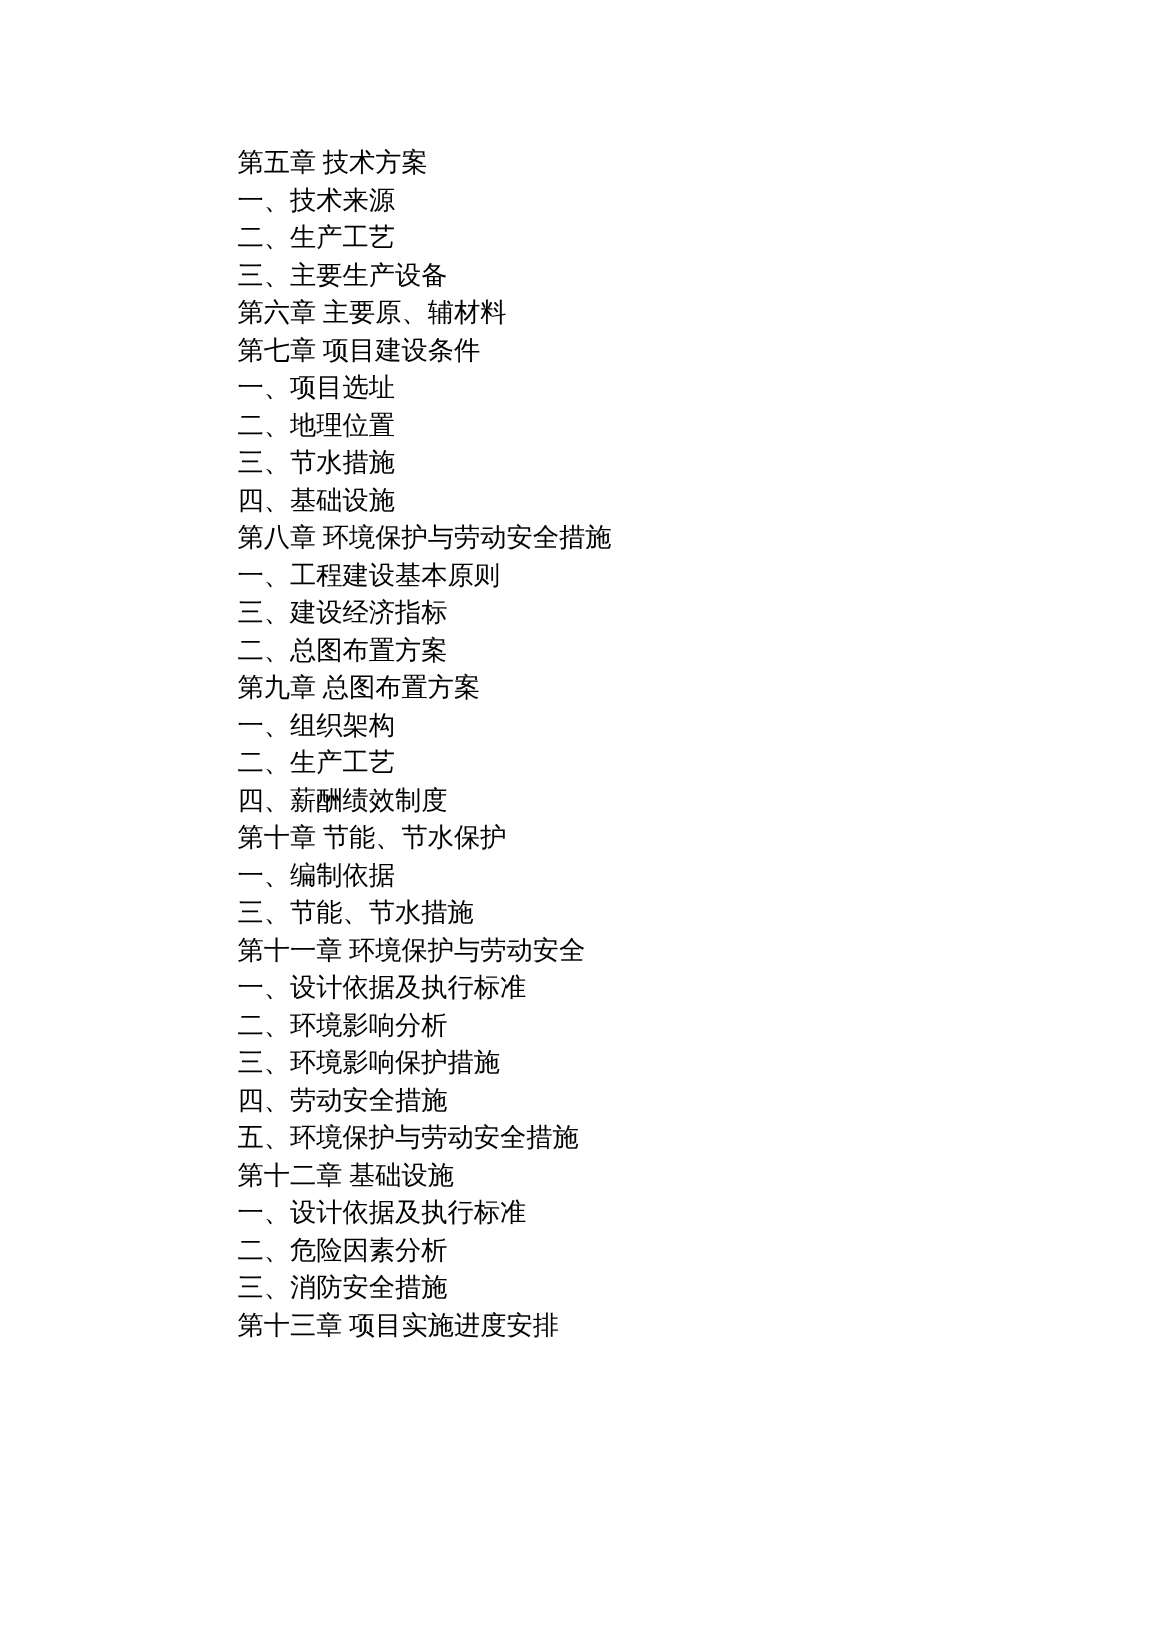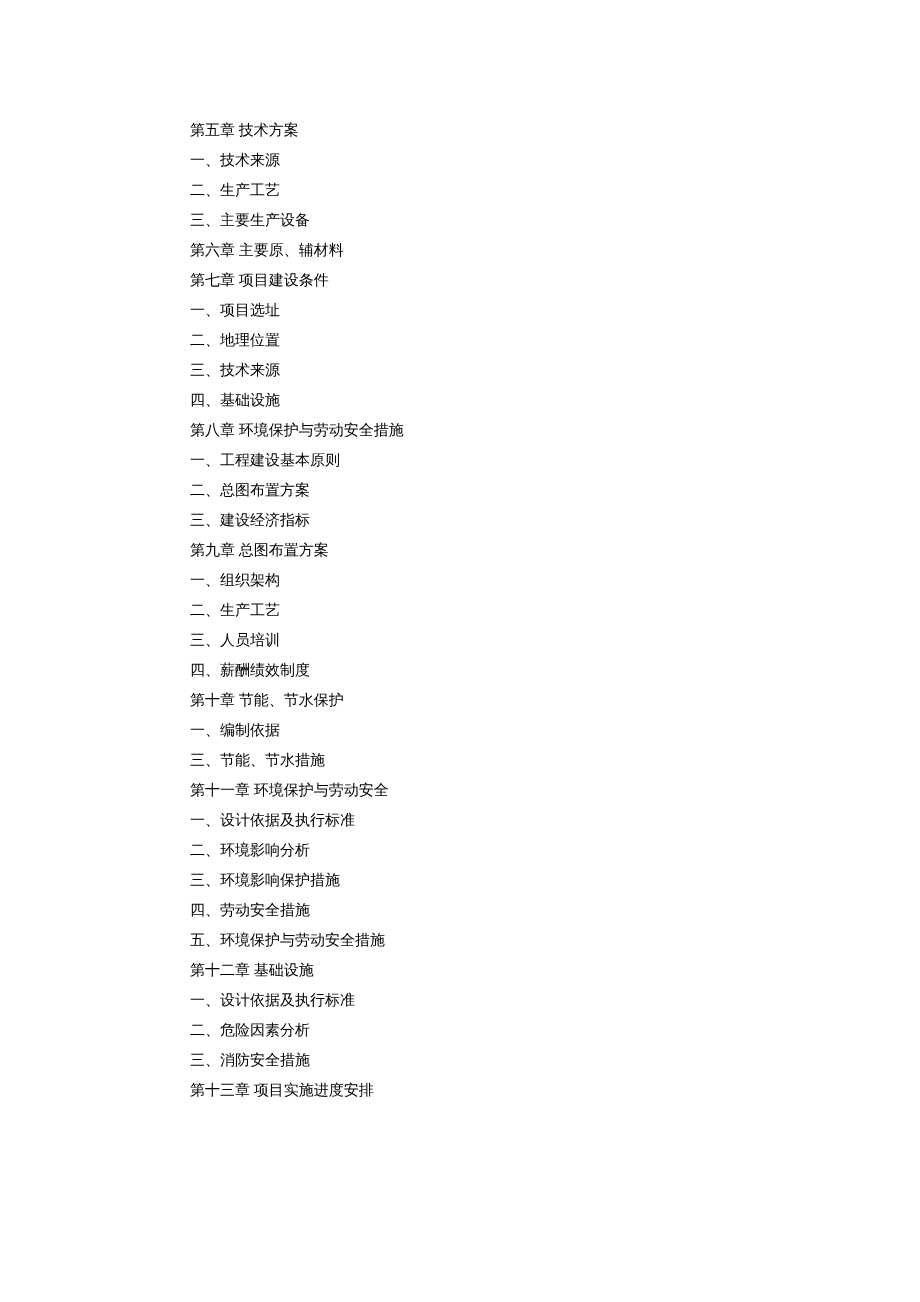--- a/index.html
+++ b/index.html
@@ -8,49 +8,48 @@
       box-sizing: border-box;
     }
     body {
       background: #ffffff;
       font-family: "SimSun", "宋体", serif;
       width: 920px;
       height: 1302px;
       padding: 115px 190px 100px 190px;
     }
     .toc-line {
-      font-size: 15px;
+      font-size: 21px;
       line-height: 30px;
       color: #000000;
       white-space: nowrap;
       font-family: Liberation Serif, serif;
     }
   </style>
 </head>
 <body>
 
 <div>
   <div class="toc-line">第五章 技术方案</div>
   <div class="toc-line">一、技术来源</div>
   <div class="toc-line">二、生产工艺</div>
   <div class="toc-line">三、主要生产设备</div>
   <div class="toc-line">第六章 主要原、辅材料</div>
   <div class="toc-line">第七章 项目建设条件</div>
   <div class="toc-line">一、项目选址</div>
   <div class="toc-line">二、地理位置</div>
-  <div class="toc-line">三、技术来源</div>
+  <div class="toc-line">三、节水措施</div>
   <div class="toc-line">四、基础设施</div>
   <div class="toc-line">第八章 环境保护与劳动安全措施</div>
   <div class="toc-line">一、工程建设基本原则</div>
+  <div class="toc-line">三、建设经济指标</div>
   <div class="toc-line">二、总图布置方案</div>
-  <div class="toc-line">三、建设经济指标</div>
   <div class="toc-line">第九章 总图布置方案</div>
   <div class="toc-line">一、组织架构</div>
   <div class="toc-line">二、生产工艺</div>
-  <div class="toc-line">三、人员培训</div>
   <div class="toc-line">四、薪酬绩效制度</div>
   <div class="toc-line">第十章 节能、节水保护</div>
   <div class="toc-line">一、编制依据</div>
   <div class="toc-line">三、节能、节水措施</div>
   <div class="toc-line">第十一章 环境保护与劳动安全</div>
   <div class="toc-line">一、设计依据及执行标准</div>
   <div class="toc-line">二、环境影响分析</div>
   <div class="toc-line">三、环境影响保护措施</div>
   <div class="toc-line">四、劳动安全措施</div>
   <div class="toc-line">五、环境保护与劳动安全措施</div>

